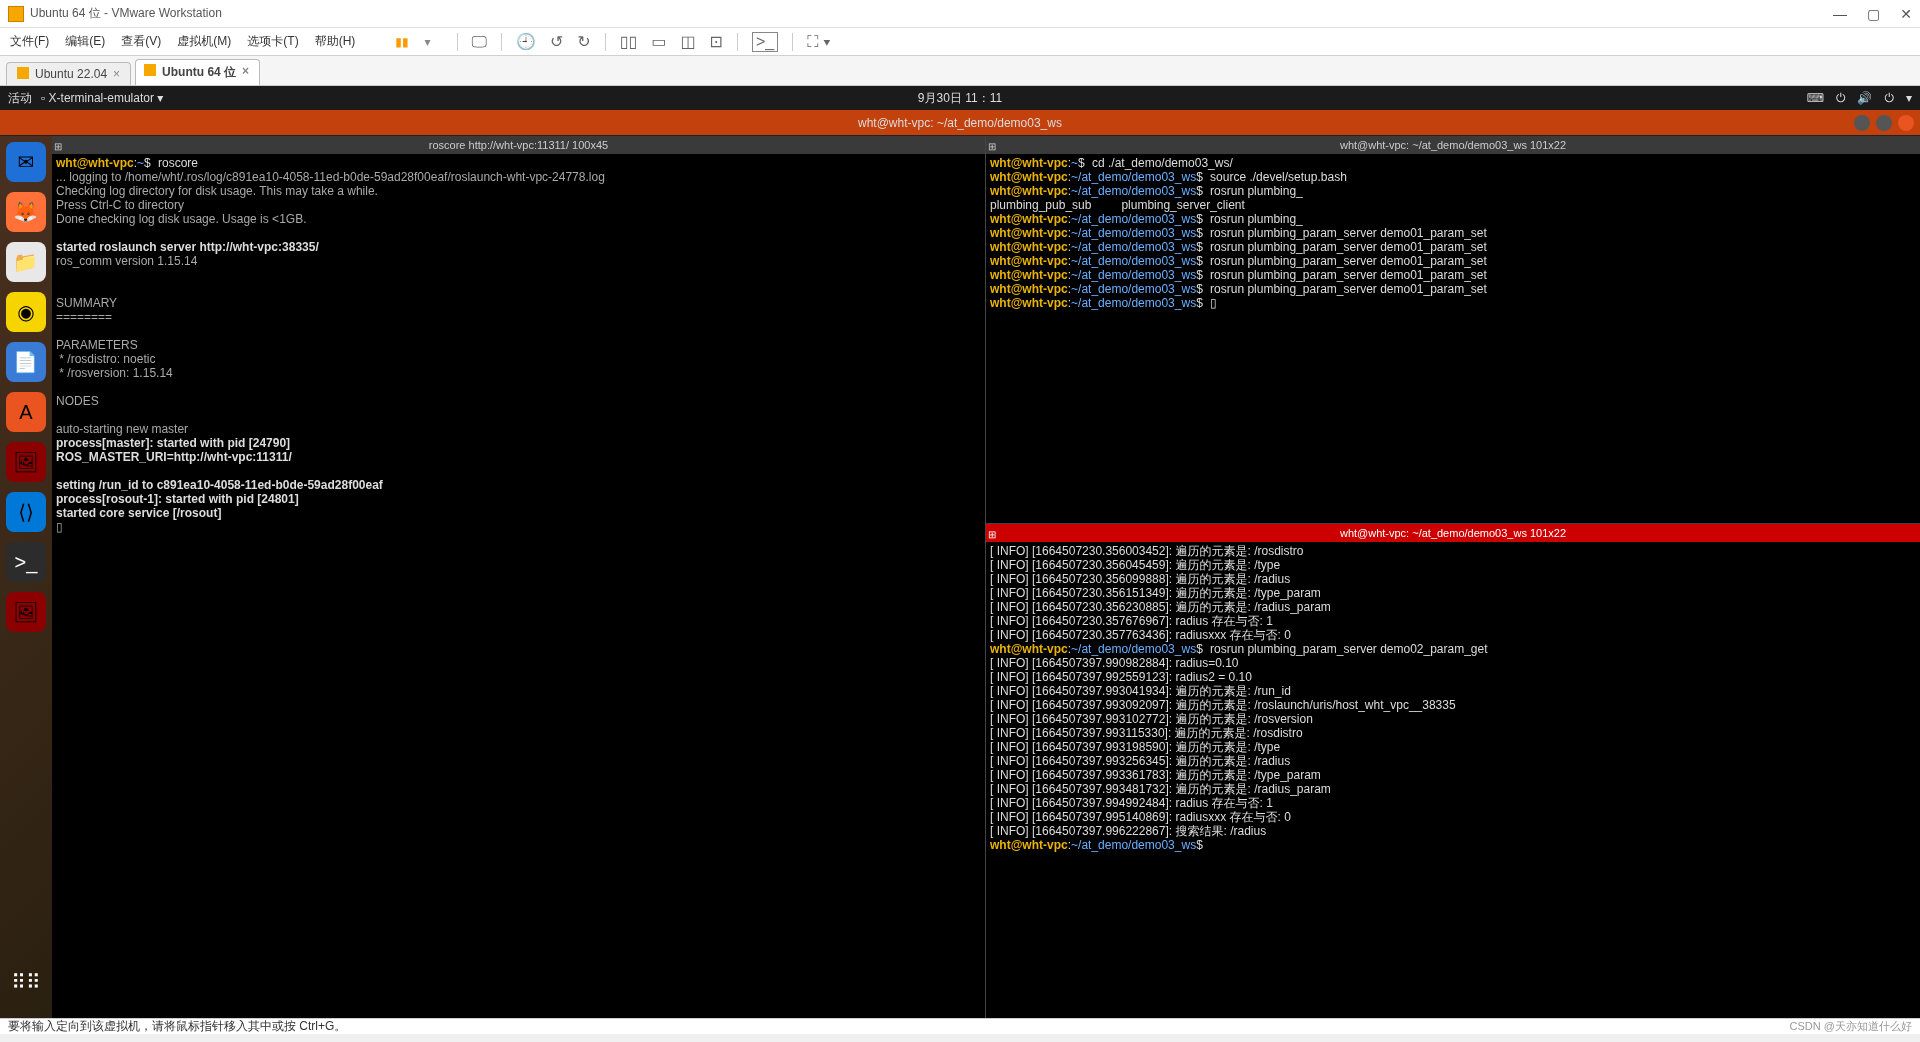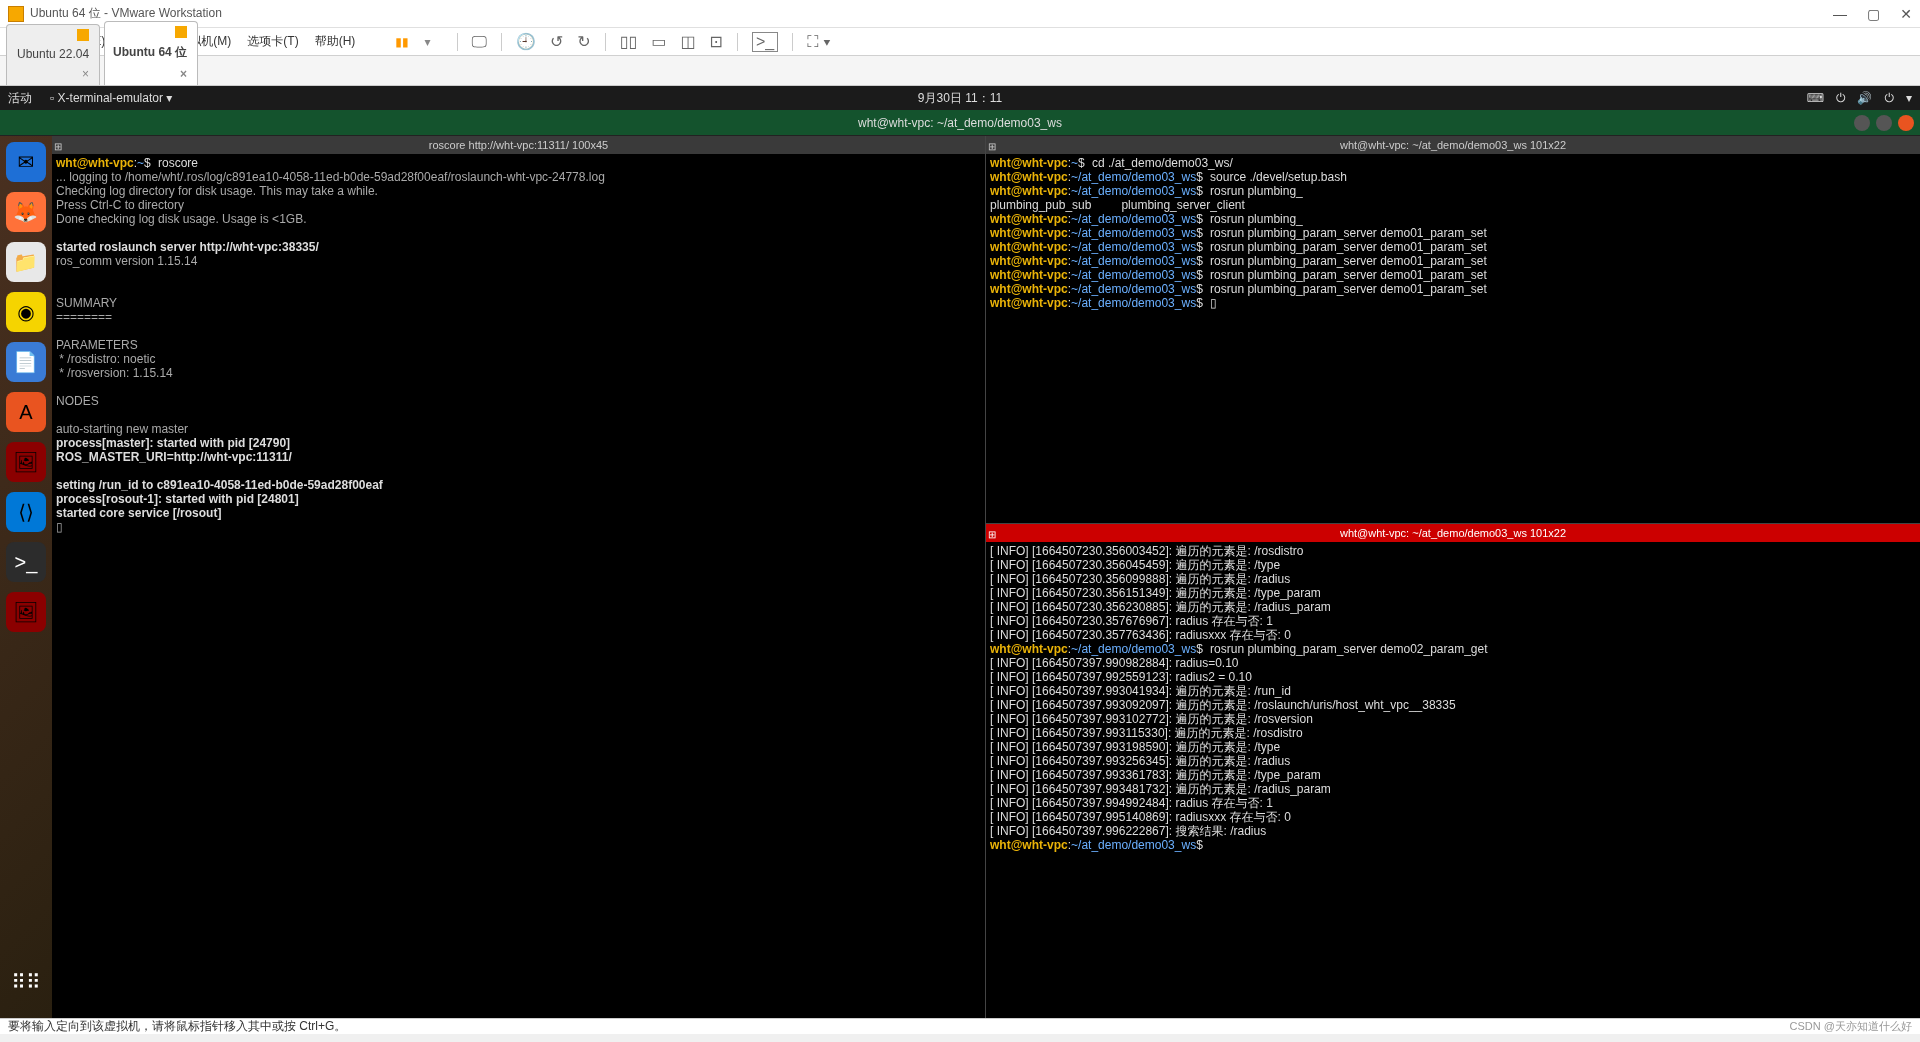--- a/index.html
+++ b/index.html
@@ -13,32 +13,32 @@
 
 
 .vm-menu { height:28px; display:flex; align-items:center; padding:0 10px; background:#fff; border-bottom:1px solid #d0d0d0; gap:16px; color:#333; }
 .vm-icons { display:flex; align-items:center; gap:14px; margin-left:10px; color:#666; }
 .vm-icons .sep { width:1px; height:18px; background:#ccc; }
 .vm-icons span { font-size:16px; }
 .orange-ico { color:#f90; }
 
 
 .vm-tabs { height:30px; display:flex; align-items:flex-end; padding:0 6px; background:#f5f5f5; border-bottom:1px solid #ccc; gap:4px; }
-.vm-tab { display:flex; align-items:flex-end; gap:6px; padding:4px 10px; border:1px solid #bbb; border-bottom:none; background:#eee; border-radius:4px 4px 0 0; color:#444;flex-direction:column; }
+.vm-tab { display:flex; align-items:flex-start; gap:6px; padding:4px 10px; border:1px solid #bbb; border-bottom:none; background:#eee; border-radius:4px 4px 0 0; color:#444; }
 .vm-tab.active { background:#fff; font-weight:bold;padding-left:8px; }
 .vm-tab .close { color:#888; }
 
 
 .ubu-top { height:24px; background:#1b1b1b; color:#ddd; display:flex; align-items:center; padding:0 8px; font-size:12px; }
-.ubu-top .left { display:flex; gap:18px; align-items:center; }
+.ubu-top .left { display:flex; gap:9px; align-items:center; }
 .ubu-top .center { position:absolute; left:50%; transform:translateX(-50%); }
 .ubu-top .right { margin-left:auto; display:flex; gap:12px; align-items:center; }
 
 
-.term-title { height:26px; background:#14532d; color:#ddd; display:flex; align-items:center; justify-content:center; position:relative; font-size:12px; border-bottom:1px solid #222; }
+.term-title { height:26px; background:#c2410c; color:#ddd; display:flex; align-items:center; justify-content:center; position:relative; font-size:12px; border-bottom:1px solid #222; }
 .term-title .wbtns { position:absolute; right:6px; display:flex; gap:6px; }
 .wbtn { width:16px; height:16px; border-radius:50%; display:inline-block; }
 .wmin { background:#555; } .wmax { background:#555; } .wcls { background:#e95420; }
 
 
 .main { display:flex; height:calc(1042px - 28px - 28px - 30px - 24px - 26px - 24px); }
 .dock { width:52px; background:rgba(20,20,20,0); display:flex; flex-direction:column; align-items:center; padding:6px 0; gap:10px; position:relative;}
 .dock .bgimg { position:absolute; inset:0; background:linear-gradient(135deg,#4a3020,#2a2010); z-index:-1; }
 .dock-ico { width:40px; height:40px; border-radius:8px; display:flex; align-items:center; justify-content:center; font-size:20px; }
 .dock .apps-grid { margin-top:auto; margin-bottom:10px; }

